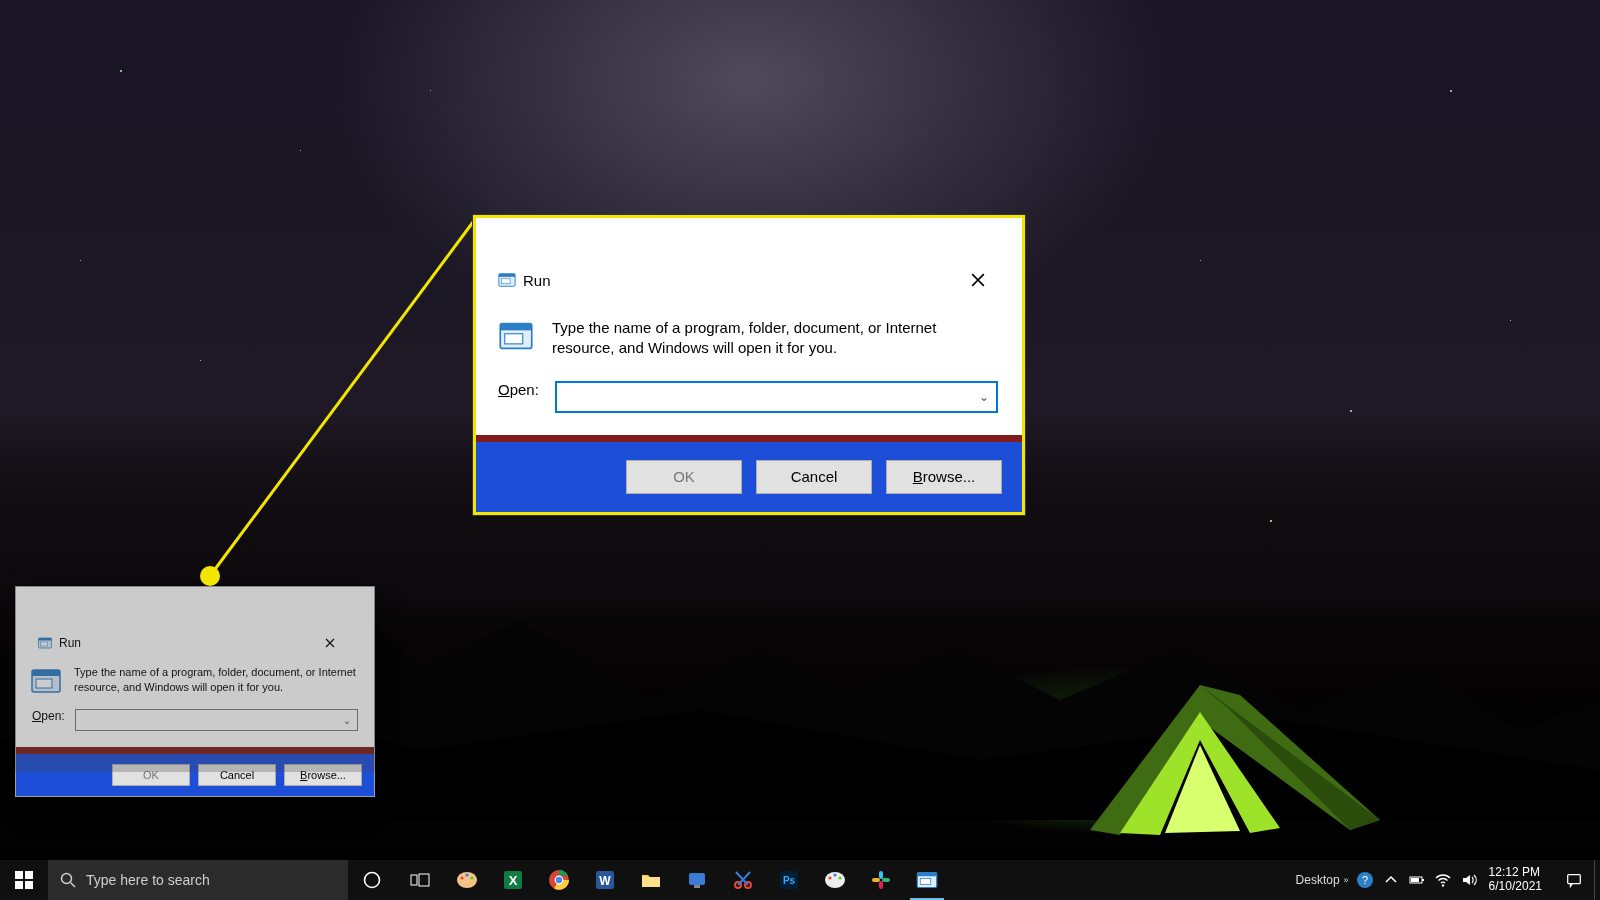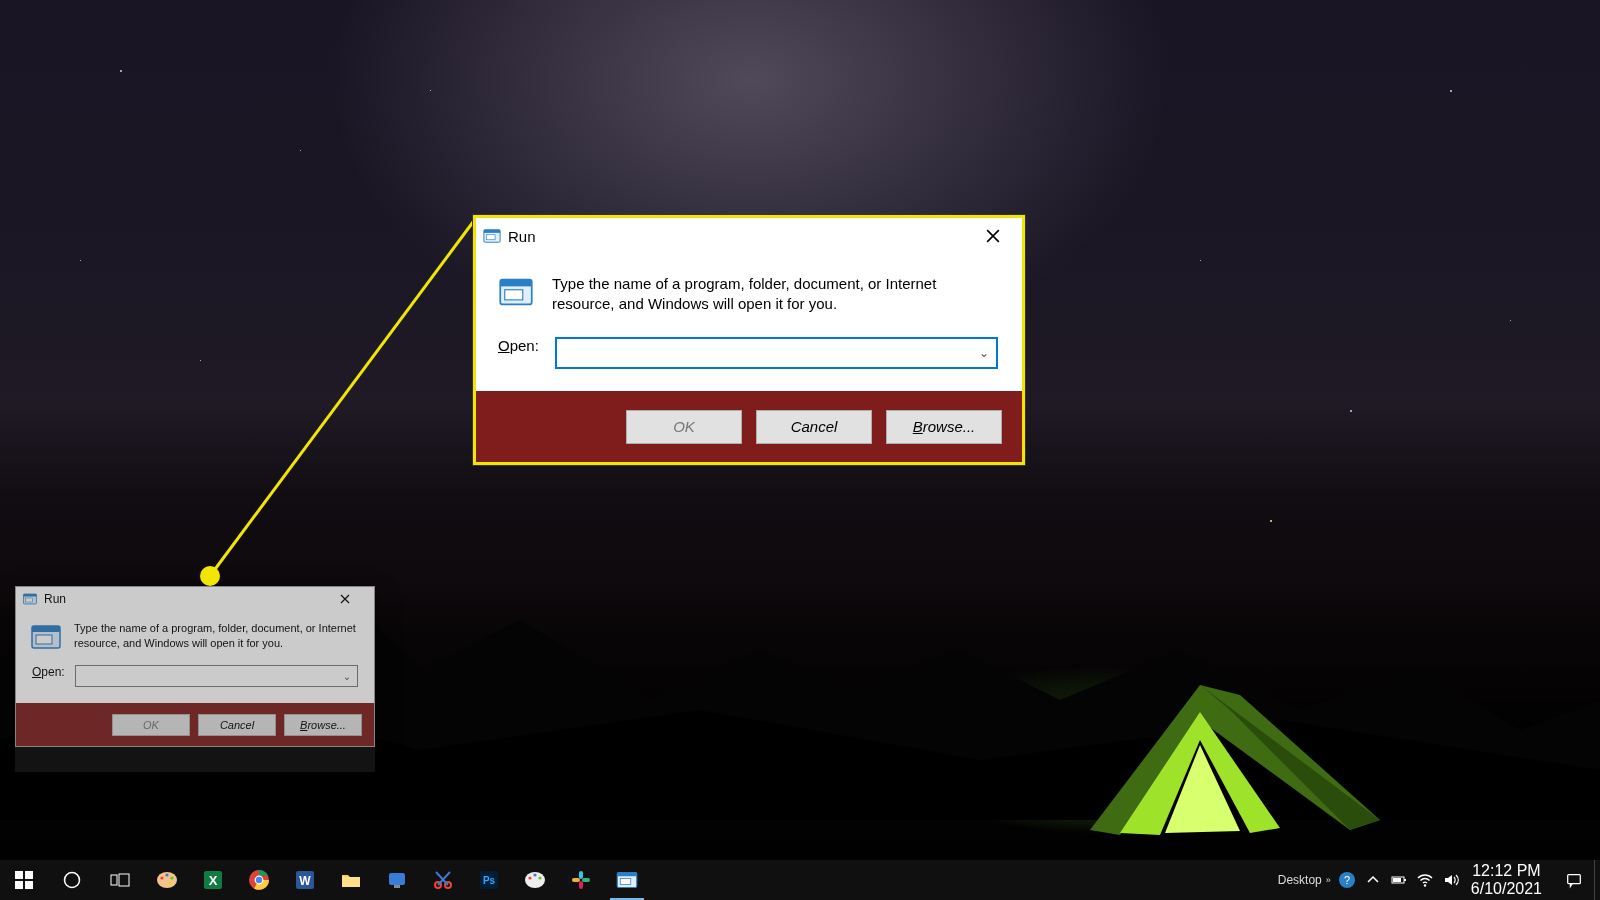--- a/index.html
+++ b/index.html
@@ -30,35 +30,35 @@
 #tent svg { width:100%; height:100%; }
 
 
 #callout-line { position:absolute; left:0; top:0; width:1600px; height:900px; pointer-events:none; }
 
 
 .run-dialog {
   position:absolute; background:#fff; border:1px solid #a0a0a0;
   font-size:12px; color:#000;
 }
-.run-title { display:flex; align-items:center; height:30px; padding:0 6px; gap:6px; }
+.run-title { display:flex; align-items:center; height:30px; padding:0 21px; gap:6px;margin-top:44px; }
 .run-title .title-text { flex:0 0 auto; font-size:12px; }
 .run-title .spacer { flex:1; }
 .run-close { width:46px; height:30px; display:flex; align-items:center; justify-content:center; cursor:default; }
 .run-close svg { width:10px; height:10px; }
 .run-body { padding:14px 16px 12px 16px; display:flex; gap:12px; align-items:flex-start; }
 .run-icon { width:32px; height:32px; flex:none; }
 .run-desc { font-size:12px; line-height:1.35; }
 .run-open-row { display:flex; align-items:flex-start; padding:4px 16px 16px 16px; gap:10px; }
 .run-open-label { font-size:12px; }
 .run-open-label .ul { text-decoration:underline; }
 .run-combo { flex:1; height:22px; border:1px solid #0078d7; background:#fff; display:flex; align-items:center; padding:0 2px 0 4px; }
 .run-combo input { flex:1; border:none; outline:none; font-size:12px; height:18px; background:transparent; }
 .run-combo .chev { width:16px; text-align:center; color:#555; font-size:10px; }
-.run-footer { background:#7f1d1d; border-top:1px solid #7f1d1d; padding:12px 14px; display:flex; justify-content:flex-end; gap:8px;font-style:italic; }
+.run-footer { background:#1d4ed8; border-top:7px solid #7f1d1d; padding:12px 14px; display:flex; justify-content:flex-end; gap:8px; }
 .run-btn { min-width:86px; height:24px; border:1px solid #adadad; background:#e1e1e1; font-size:12px; display:flex; align-items:center; justify-content:center; cursor:default; }
 .run-btn.ok { color:#777; }
 .run-btn .ul { text-decoration:underline; }
 
 
 #run-small { left:15px; top:586px; width:360px; box-shadow:0 0 0 1px rgba(0,0,0,.15),0 8px 20px rgba(0,0,0,.5); }
 #run-small .run-title { height:24px; }
 #run-small .run-body { padding:10px 14px 8px 14px; }
 #run-small .run-desc { font-size:11px; }
 #run-small .run-footer { padding:10px 12px; }
@@ -101,21 +101,21 @@
 #search-box span { font-size:14px; }
 .tb-btn { width:48px; display:flex; align-items:center; justify-content:center; }
 .tb-btn svg { width:20px; height:20px; }
 #task-apps { display:flex; }
 .app-ico { width:46px; display:flex; align-items:center; justify-content:center; position:relative; }
 .app-ico.active::after { content:""; position:absolute; bottom:0; left:6px; right:6px; height:2px; background:#76b9ed; }
 .app-ico svg, .app-ico .glyph { width:24px; height:24px; }
 #tb-spacer { flex:1; }
 #tb-right { display:flex; align-items:center; gap:6px; padding-right:8px; }
 #tb-right .small-ico { width:20px; height:20px; display:flex; align-items:center; justify-content:center; }
-#tb-clock { text-align:center; line-height:1.15; font-size:16px; padding:0 4px; }
+#tb-clock { text-align:left; line-height:1.15; font-size:12px; padding:0 4px; }
 #desktop-toolbar { display:flex; align-items:center; gap:4px; color:#ddd; font-size:12px; padding-right:6px; }
 #desktop-toolbar .chevs { font-size:9px; }
 #action-center { width:40px; display:flex; align-items:center; justify-content:center; }
 #show-desktop { width:6px; border-left:1px solid #444; }
 </style>
 </head>
 <body>
 
 <div id="desktop">
 
@@ -234,20 +234,27 @@
 
   <div id="taskbar">
     <div id="start-btn">
       <svg viewBox="0 0 18 18">
         <rect x="0" y="0" width="8" height="8" fill="#fff"></rect>
           <rect x="10" y="0" width="8" height="8" fill="#fff"></rect>
         <rect x="0" y="10" width="8" height="8" fill="#fff"></rect>
           <rect x="10" y="10" width="8" height="8" fill="#fff"></rect>
       </svg>
     </div>
+    <div id="search-box">
+      <svg viewBox="0 0 16 16">
+          <circle cx="6.5" cy="6.5" r="5" fill="none" stroke="#cfcfcf" stroke-width="1.5"></circle>
+          <line x1="10.5" y1="10.5" x2="15" y2="15" stroke="#cfcfcf" stroke-width="1.5"></line>
+        </svg>
+      <span>Type here to search</span>
+    </div>
     <div class="tb-btn">
       <svg viewBox="0 0 20 20">
           <circle cx="10" cy="10" r="7.5" fill="none" stroke="#fff" stroke-width="1.6"></circle>
         </svg>
     </div>
     <div class="tb-btn">
       <svg viewBox="0 0 20 20">
         <rect x="1" y="5" width="6" height="10" fill="none" stroke="#fff"></rect>
           <rect x="9" y="4" width="10" height="12" fill="none" stroke="#fff"></rect>
       </svg>

